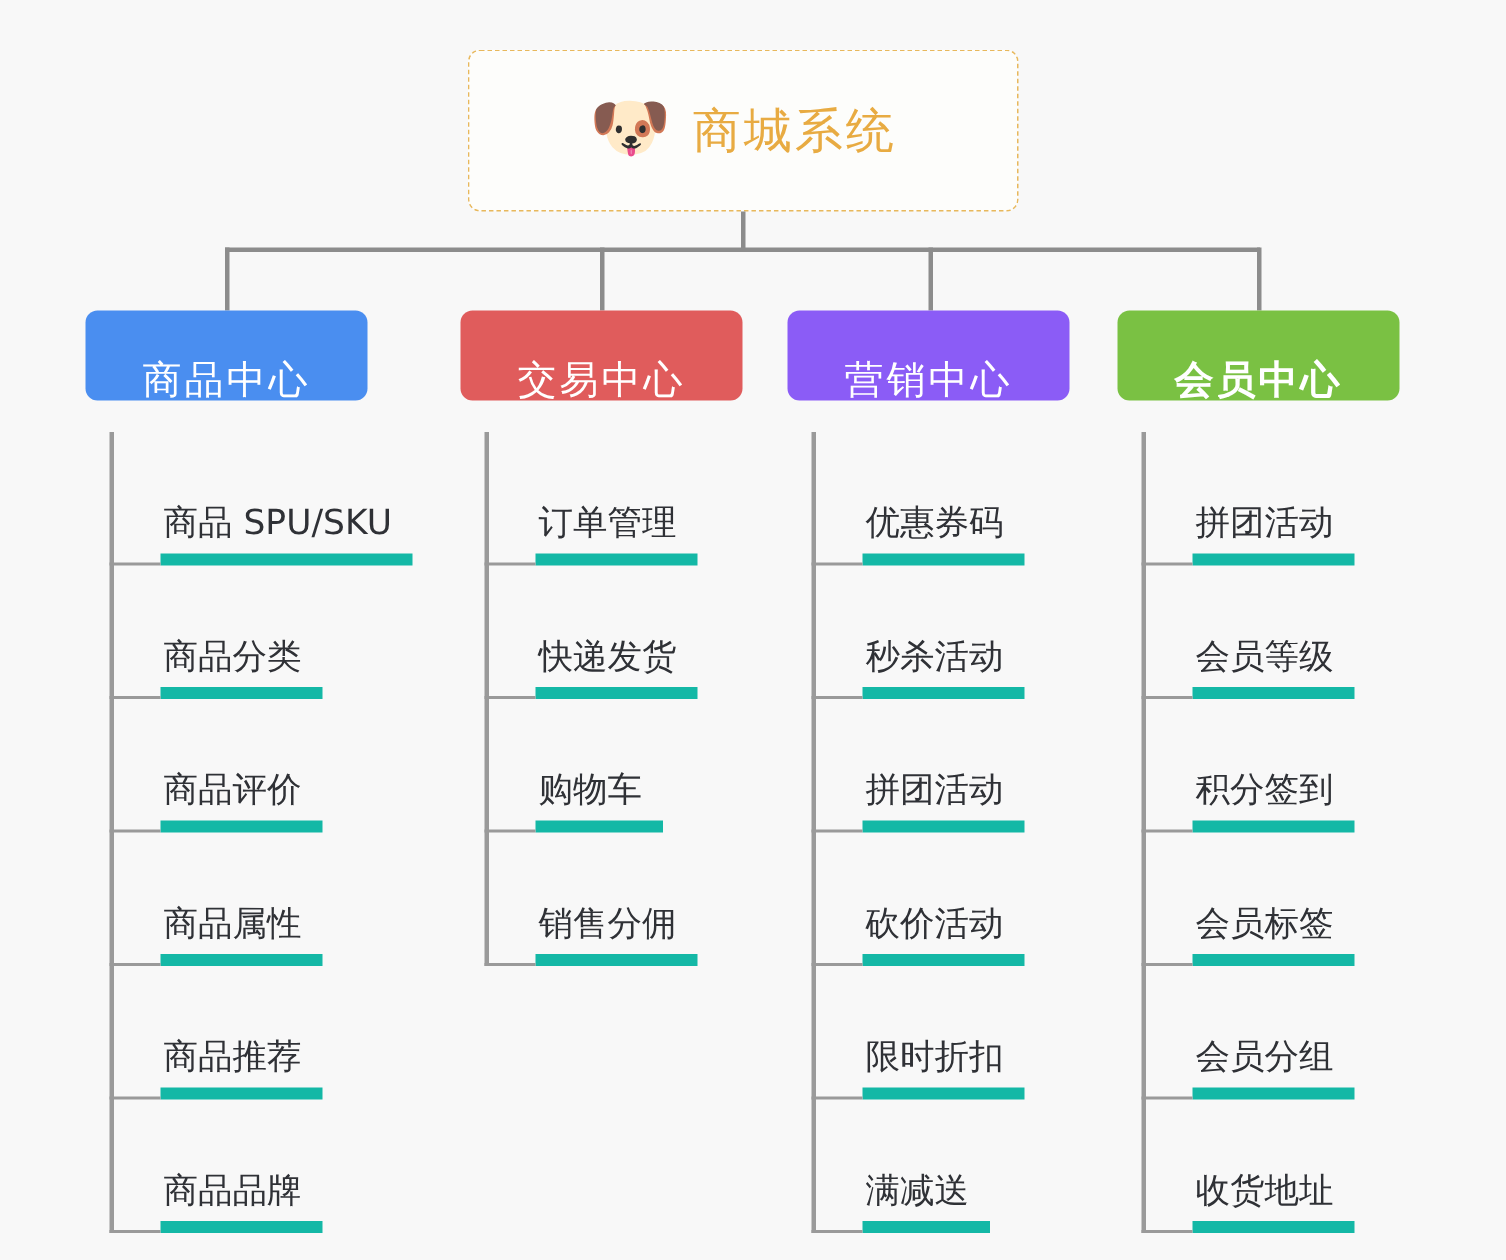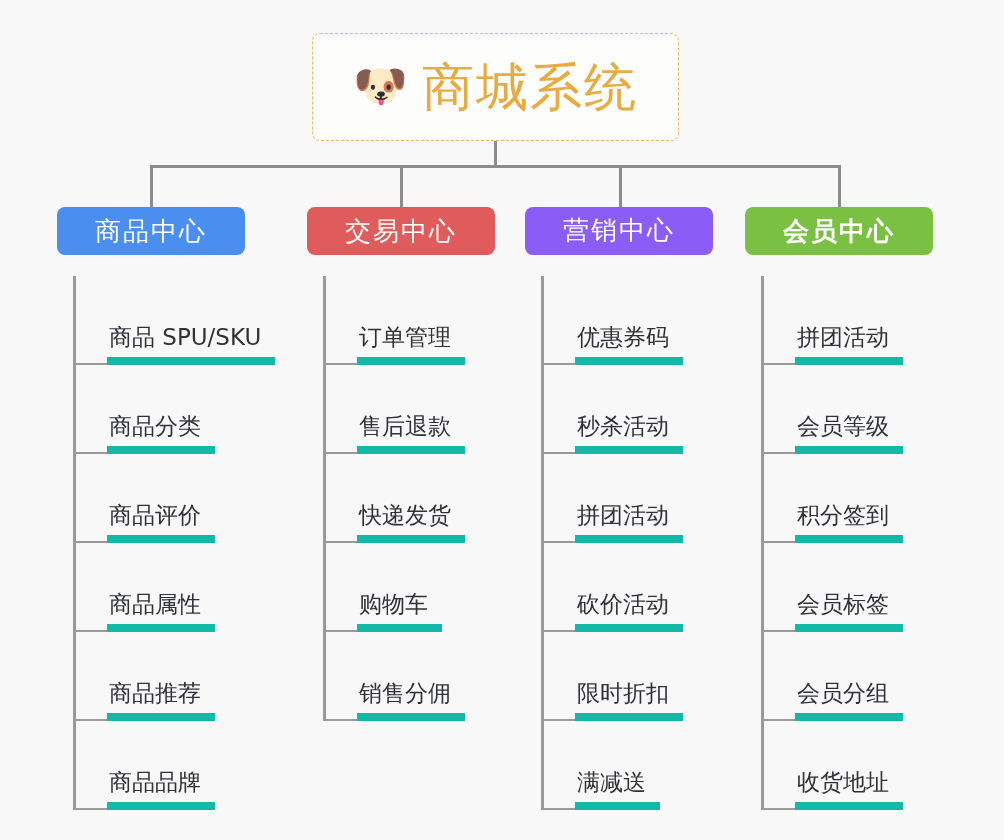--- a/index.html
+++ b/index.html
@@ -34,21 +34,21 @@
     gap: 14px;
   }
   .root-emoji {
     font-size: 44px;
     line-height: 1;
     color: #f0c040;
     display: block;
     margin-top: -2px;
   }
   .root-title {
-    font-size: 52px;
+    font-size: 32px;
     color: #e8ab42;
     letter-spacing: 2px;
     line-height: 1;
   }
 
   
   .conn {
     position: absolute;
     background: #8c8c8c;
   }
@@ -57,24 +57,24 @@
 
   
   .column {
     position: absolute;
     top: 207px;
     width: 188px;
   }
 
   .cat-box {
     width: 188px;
-    height: 48px;
+    height: 60px;
     border-radius: 8px;
     display: flex;
-    align-items: center;
+    align-items: flex-end;
     justify-content: center;
   }
   .cat-label {
     font-size: 26px;
     color: #ffffff;
     letter-spacing: 2px;
     line-height: 1;
   }
 
   
@@ -158,23 +158,20 @@
 
   <div class="column" style="left:307px;">
     <div class="cat-box" style="background:#e05c5c;">
       <span class="cat-label">交易中心</span>
     </div>
     <div class="leaf-list">
       <div class="leaf-item">
           <span class="leaf-inner"><span class="leaf-label">订单管理</span></span>
         </div>
       <div class="leaf-item">
-          <span class="leaf-inner"><span class="leaf-label">售后退款</span></span>
-        </div>
-      <div class="leaf-item">
           <span class="leaf-inner"><span class="leaf-label">快递发货</span></span>
         </div>
       <div class="leaf-item">
           <span class="leaf-inner"><span class="leaf-label">购物车</span></span>
         </div>
       <div class="leaf-item">
           <span class="leaf-inner"><span class="leaf-label">销售分佣</span></span>
         </div>
     </div>
   </div>

